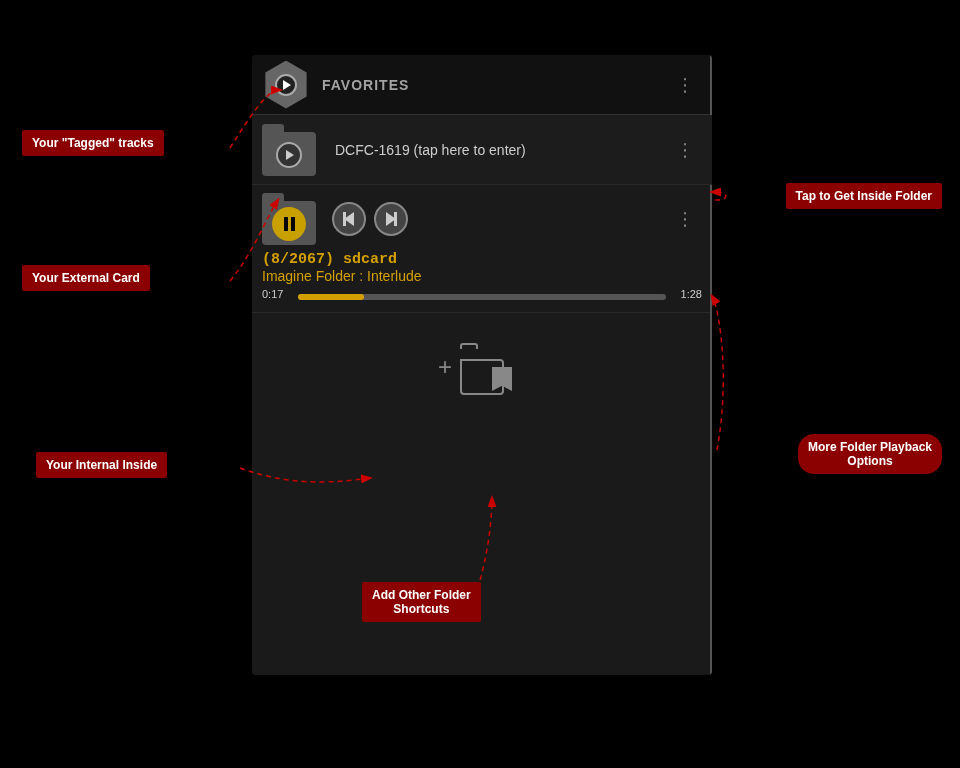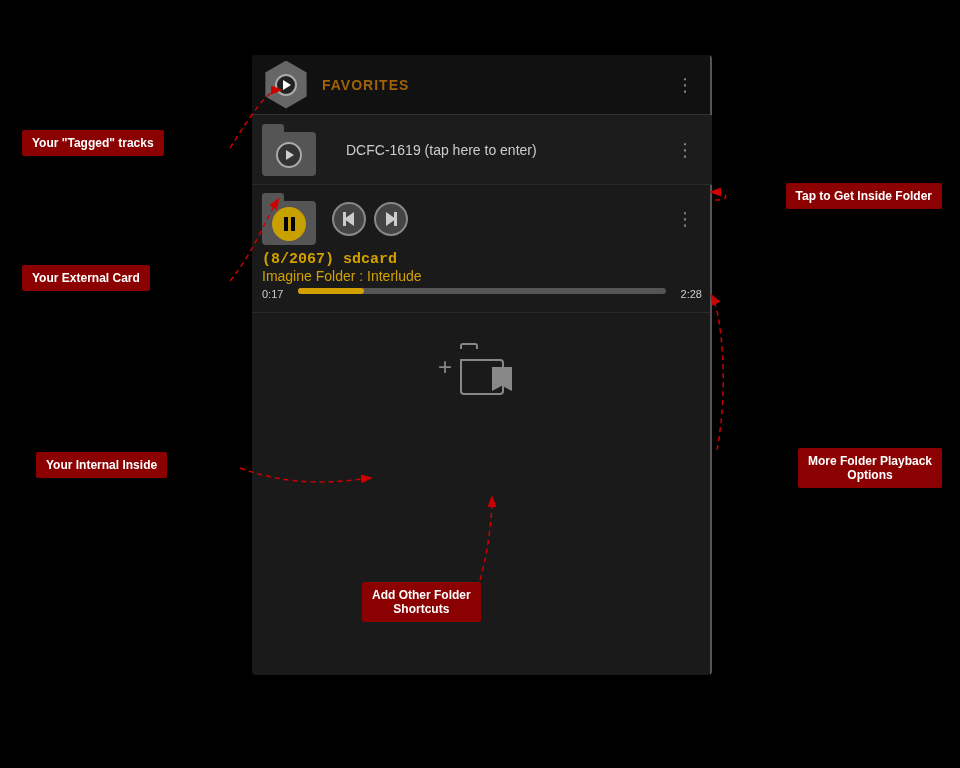--- a/index.html
+++ b/index.html
@@ -59,21 +59,21 @@
     }
     .play-triangle {
       width: 0;
       height: 0;
       border-top: 5px solid transparent;
       border-bottom: 5px solid transparent;
       border-left: 8px solid #fff;
       margin-left: 2px;
     }
     .favorites-label {
-      color: #a16207;
+      color: #a3a3a3;
       font-size: 14px;
       font-weight: bold;
       letter-spacing: 1px;
       margin-left: 12px;
       flex: 1;
     }
     .three-dots {
       color: #888;
       font-size: 18px;
       cursor: pointer;
@@ -140,21 +140,21 @@
       width: 0;
       height: 0;
       border-top: 5px solid transparent;
       border-bottom: 5px solid transparent;
       border-left: 8px solid #ccc;
       margin-left: 2px;
     }
     .folder-name {
       color: #ccc;
       font-size: 14px;
-      margin-left: 26px;
+      margin-left: 15px;
       flex: 1;
     }
 
     
     .now-playing-section {
       background: #1a1a1a;
       padding: 8px 10px;
       border-bottom: 1px solid #2a2a2a;
     }
     .player-controls-row {
@@ -270,21 +270,21 @@
       font-size: 15px;
       font-weight: bold;
       font-family: Liberation Mono, monospace;
     }
     .track-name {
       color: #d4a000;
       font-size: 14px;
     }
     .progress-row {
       display: flex;
-      align-items: flex-start;
+      align-items: flex-end;
       gap: 8px;
       margin-top: 4px;
     }
     .time-elapsed {
       color: #ccc;
       font-size: 11px;
       min-width: 28px;
     }
     .progress-bar-bg {
       flex: 1;
@@ -375,21 +375,21 @@
       left: 0;
       width: 960px;
       height: 768px;
       pointer-events: none;
     }
 
     .label-tagged { top: 130px; left: 22px; }
     .label-external { top: 265px; left: 22px; }
     .label-internal { top: 452px; left: 36px; }
     .label-tap-folder { top: 183px; right: 18px; text-align: right; }
-    .label-more-options { top: 448px; right: 18px; text-align: center; }
+    .label-more-options { top: 434px; right: 18px; text-align: center; border-radius: 16px; }
     .label-add-shortcut { top: 582px; left: 362px; text-align: center; }
   </style>
 </head>
 <body>
 
 <div class="app-panel">
 
   <div class="favorites-row">
     <div class="favorites-icon">
       <div class="hex-bg">
@@ -441,21 +441,21 @@
     </div>
 
     <div class="track-info">
       <div class="track-counter">(8/2067)  sdcard</div>
       <div class="track-name">Imagine Folder : Interlude</div>
       <div class="progress-row">
         <span class="time-elapsed">0:17</span>
         <div class="progress-bar-bg">
           <div class="progress-bar-fill"></div>
         </div>
-        <span class="time-total">2:28</span>
+        <span class="time-total">1:28</span>
       </div>
     </div>
   </div>
 
   <div class="add-folder-row">
     <div class="add-folder-icon">
       <span class="plus-sign">+</span>
       <div class="folder-outline-tab"></div>
       <div class="folder-outline"></div>
       <div class="bookmark-icon"></div>

